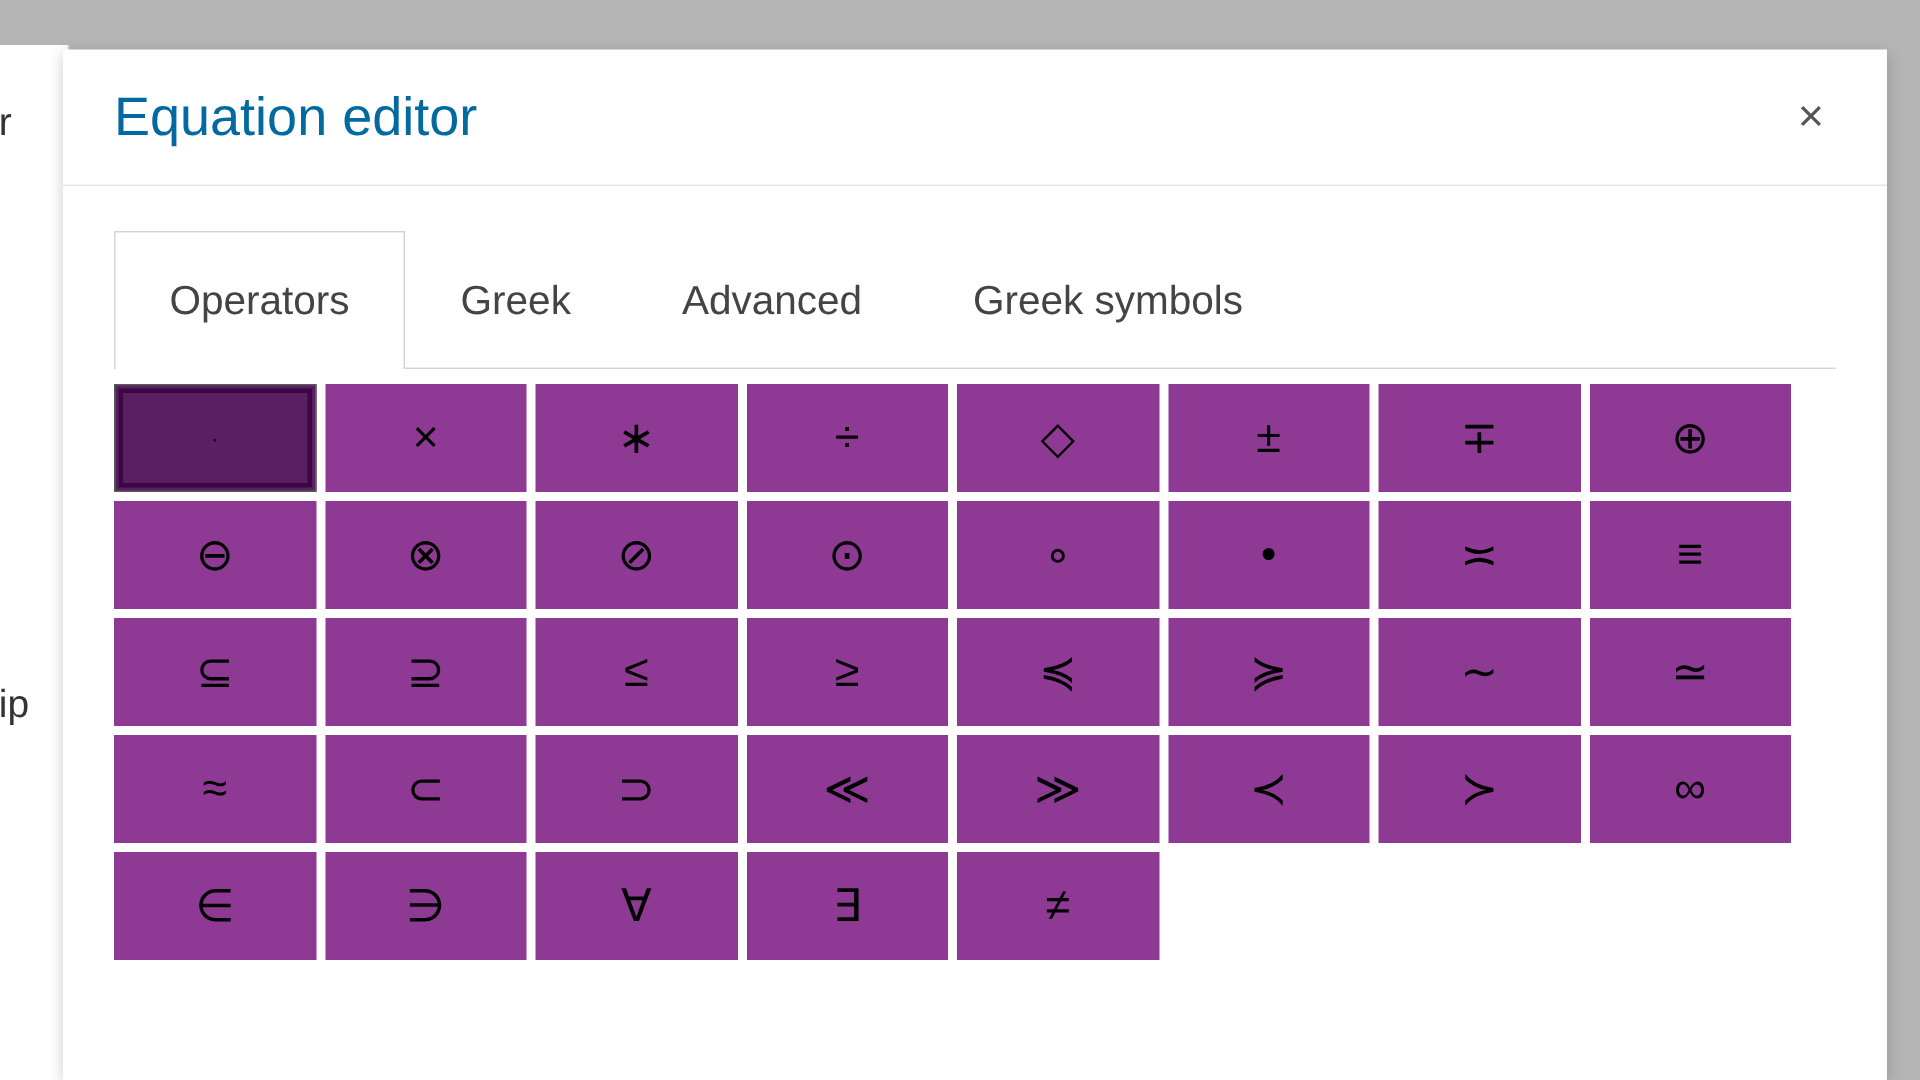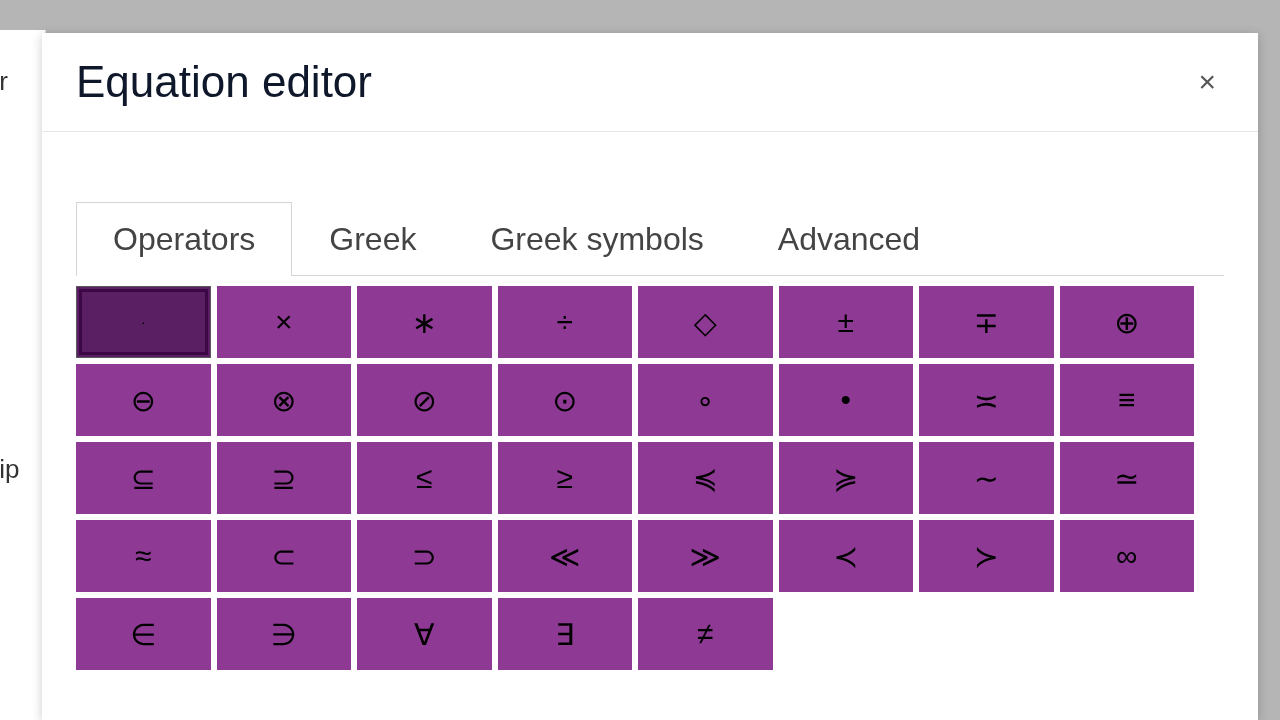--- a/index.html
+++ b/index.html
@@ -35,53 +35,52 @@
     box-shadow: 0 2px 10px rgba(0,0,0,.2);
   }
   .dialog-header {
     display: flex;
     justify-content: space-between;
     align-items: center;
     padding: 24px 34px 24px 34px;
     border-bottom: 1px solid #e6e6e6;
   }
   .dialog-title {
-    font-size: 44px;
+    font-size: 36px;
     font-weight: 400;
-    color: #0f172a;
+    color: #0369a1;
     margin: 0;
   }
   .close-btn {
     font-size: 30px;
     color: #555;
     background: none;
     border: none;
     cursor: pointer;
     padding: 4px 8px;
     line-height: 1;
   }
   .dialog-body {
     padding: 30px 34px 0 34px;
   }
   .tab-strip {
     display: flex;
     align-items: stretch;
     border-bottom: 1px solid #d5d5d5;
   }
   .tab {
-    padding: 18px 36px;
-    font-size: 32px;
+    padding: 30px 36px;
+    font-size: 27px;
     color: #444;
     background: transparent;
     border: 1px solid transparent;
     border-bottom: none;
     cursor: pointer;
     user-select: none;
     margin-bottom: -1px;
-    margin-top: 40px;
   }
   .tab.active {
     border-color: #d5d5d5;
     background: #ffffff;
     position: relative;
   }
   .symbol-grid {
     display: flex;
     flex-wrap: wrap;
     gap: 6px;
@@ -122,22 +121,22 @@
   <div class="dialog-header">
     <h1 class="dialog-title">Equation editor</h1>
     <button class="close-btn">×</button>
   </div>
 
   <div class="dialog-body">
 
     <div class="tab-strip" id="tab-strip">
         <div class="tab active">Operators</div>
         <div class="tab">Greek</div>
+        <div class="tab">Advanced</div>
         <div class="tab">Greek symbols</div>
-        <div class="tab">Advanced</div>
       </div>
 
     <div class="symbol-grid" id="symbol-grid">
         <div class="sym selected dotfont">·</div>
         <div class="sym">×</div>
         <div class="sym">∗</div>
         <div class="sym">÷</div>
         <div class="sym">◇</div>
         <div class="sym">±</div>
         <div class="sym">∓</div>

